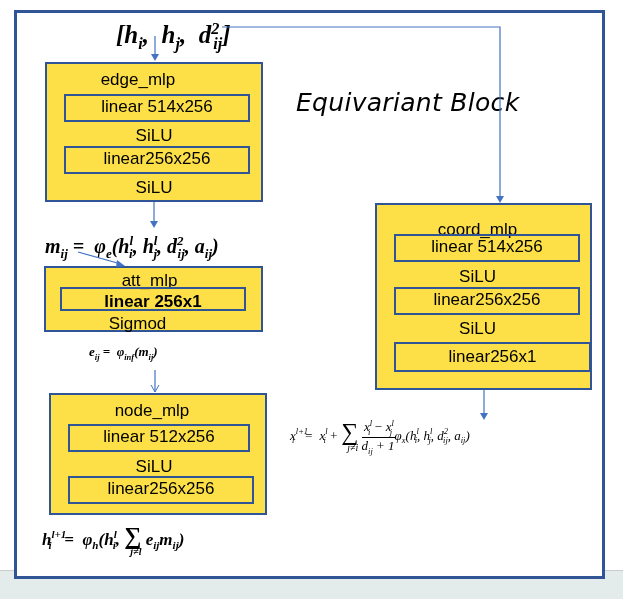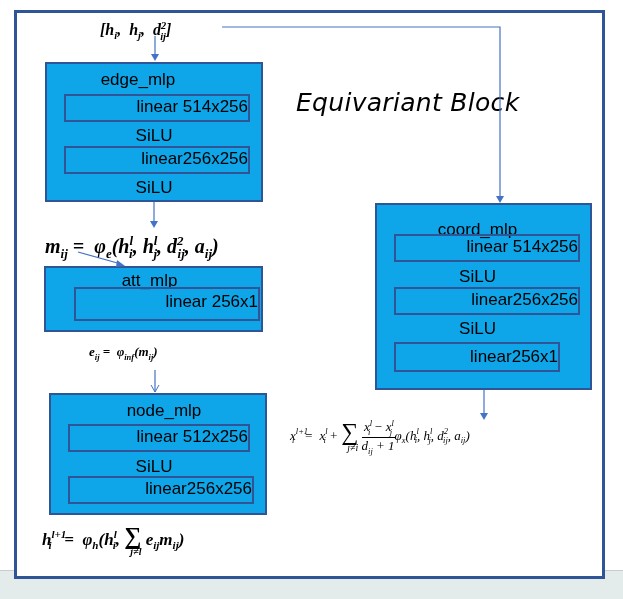--- a/index.html
+++ b/index.html
@@ -1,85 +1,86 @@
 <!DOCTYPE html>
 <html><head>
 <meta charset="utf-8">
 <style>
   html, body { margin:0; padding:0; }
   body { width:623px; height:599px; position:relative; background:#e4eceb; overflow:hidden;
          font-family:"Liberation Sans", sans-serif; color:#000; }
   .page { position:absolute; left:0; top:0; width:623px; height:570px; background:#fff; border-bottom:1px solid #c8cccc; }
   .outer { position:absolute; left:14px; top:10px; width:591px; height:569px; border:3px solid #2f5597; box-sizing:border-box; background:#fff; }
-  .box { position:absolute; border:2px solid #2f5597; box-sizing:border-box; background:#0ea5e9;padding-left:40px; }
-  .inner { position:absolute; border:2px solid #2f5597; box-sizing:border-box; text-align:right; font-size:17px; line-height:22px; }
+  .box { position:absolute; border:2px solid #2f5597; box-sizing:border-box; background:#fde047;padding-left:40px; }
+  .inner { position:absolute; border:2px solid #2f5597; box-sizing:border-box; text-align:center; font-size:17px; line-height:22px; }
   .lbl { position:absolute; text-align:center; font-size:17px; line-height:20px; white-space:nowrap; }
   .math { position:absolute; font-family:"Liberation Serif", serif; font-style:italic; white-space:nowrap; }
   .math b { font-weight:bold; }
   .math sub, .math sup { font-size:65%; }
   .title { position:absolute; left:296px; top:88px; font-size:25px; font-style:italic; font-family:"DejaVu Sans", sans-serif; letter-spacing:0.3px;text-align:right; }
   svg.arrows { position:absolute; left:0; top:0; width:623px; height:599px; pointer-events:none; }
   .frac { display:inline-block; vertical-align:middle; text-align:center; font-size:13px; }
   .frac .num { display:block; border-bottom:1px solid #000; padding:0 2px; }
   .frac .den { display:block; }
   .sum { display:inline-block; vertical-align:middle; text-align:center; font-style:normal; }
   .sum .sig { display:block; font-size:24px; line-height:22px; }
   .sum .under { display:block; font-size:10px; font-style:italic; line-height:10px;text-align:right; }
 </style>
 </head>
 <body>
 
 <div class="page"></div>
 <div class="outer"></div>
 
-<div class="math" style="left:100px;top:20px;font-size:16px;">
+<div class="math" style="left:116px;top:20px;font-size:25px;">
   <b>[<i>h</i><sub><i>i</i></sub>,&nbsp; <i>h</i><sub><i>j</i></sub>,&nbsp; <i>d</i><sup>2</sup><sub style="margin-left:-6px"><i>ij</i></sub>]</b>
 </div>
 
 <div class="title">Equivariant Block</div>
 
 <div class="box" style="left:45px;top:62px;width:218px;height:140px;">
   <div class="lbl" style="left:0;width:100%;top:6px;margin-left:-16px;">edge_mlp</div>
   <div class="inner" style="left:17px;top:30px;width:186px;height:28px;">linear 514x256</div>
   <div class="lbl" style="left:0;width:100%;top:62px;">SiLU</div>
   <div class="inner" style="left:17px;top:82px;width:186px;height:28px;">linear256x256</div>
   <div class="lbl" style="left:0;width:100%;top:114px;">SiLU</div>
 </div>
 
 <div class="math" style="left:45px;top:233px;font-size:20px;">
   <b><i>m</i><sub><i>ij</i></sub> = &nbsp;<i>φ</i><sub><i>e</i></sub>(<i>h</i><sup><i>l</i></sup><sub style="margin-left:-4px"><i>i</i></sub>, <i>h</i><sup><i>l</i></sup><sub style="margin-left:-4px"><i>j</i></sub>, <i>d</i><sup>2</sup><sub style="margin-left:-6px"><i>ij</i></sub>, <i>a</i><sub><i>ij</i></sub>)</b>
 </div>
 
 <div class="box" style="left:44px;top:266px;width:219px;height:66px;">
   <div class="lbl" style="left:0;width:100%;top:3px;margin-left:-4px;">att_mlp</div>
-  <div class="inner" style="left:28px;top:19px;width:186px;height:34px;line-height:26px;">linear 256x1</div>
+  <div class="inner" style="left:14px;top:19px;width:186px;height:24px;line-height:26px;font-weight:bold;">linear 256x1</div>
+  <div class="lbl" style="left:0;width:100%;top:46px;margin-left:-16px;">Sigmod</div>
 </div>
 
 <div class="math" style="left:89px;top:344px;font-size:13px;">
   <b><i>e</i><sub><i>ij</i></sub> = &nbsp;<i>φ</i><sub><i>inf</i></sub>(<i>m</i><sub><i>ij</i></sub>)</b>
 </div>
 
 <div class="box" style="left:49px;top:393px;width:218px;height:122px;">
-  <div class="lbl" style="left:12px;width:100%;top:6px;margin-left:-6px;">node_mlp</div>
+  <div class="lbl" style="left:0;width:100%;top:6px;margin-left:-6px;">node_mlp</div>
   <div class="inner" style="left:17px;top:29px;width:182px;height:28px;">linear 512x256</div>
   <div class="lbl" style="left:0;width:100%;top:62px;margin-left:-4px;">SiLU</div>
   <div class="inner" style="left:17px;top:81px;width:186px;height:28px;">linear256x256</div>
 </div>
 
 <div class="math" style="left:42px;top:525px;font-size:17px;">
   <b><i>h</i><sup><i>l</i>+1</sup><sub style="margin-left:-18px"><i>i</i></sub>&nbsp;&nbsp; = &nbsp;<i>φ</i><sub><i>h</i></sub>(<i>h</i><sup><i>l</i></sup><sub style="margin-left:-4px"><i>i</i></sub>, <span class="sum"><span class="sig">∑</span><span class="under">j≠l</span></span> <i>e</i><sub><i>ij</i></sub><i>m</i><sub><i>ij</i></sub>)</b>
 </div>
 
 <div class="box" style="left:375px;top:203px;width:217px;height:187px;">
   <div class="lbl" style="left:0;width:100%;top:15px;margin-left:-6px;">coord_mlp</div>
   <div class="inner" style="left:17px;top:29px;width:186px;height:28px;">linear 514x256</div>
   <div class="lbl" style="left:0;width:100%;top:62px;margin-left:-6px;">SiLU</div>
   <div class="inner" style="left:17px;top:82px;width:186px;height:28px;">linear256x256</div>
   <div class="lbl" style="left:0;width:100%;top:114px;margin-left:-6px;">SiLU</div>
-  <div class="inner" style="left:17px;top:137px;width:166px;height:30px;line-height:26px;">linear256x1</div>
+  <div class="inner" style="left:17px;top:137px;width:197px;height:30px;line-height:26px;">linear256x1</div>
 </div>
 
 <div class="math" style="left:290px;top:418px;font-size:13px;">
   <i>x</i><sup><i>l</i>+1</sup><sub style="margin-left:-16px"><i>i</i></sub>&nbsp;&nbsp; = &nbsp;<i>x</i><sup><i>l</i></sup><sub style="margin-left:-4px"><i>i</i></sub> + <span class="sum"><span class="sig">∑</span><span class="under">j≠i</span></span> <span class="frac"><span class="num"><i>x</i><sup><i>l</i></sup><sub style="margin-left:-4px"><i>i</i></sub> − <i>x</i><sup><i>l</i></sup><sub style="margin-left:-4px"><i>j</i></sub></span><span class="den"><i>d</i><sub><i>ij</i></sub> + 1</span></span><i>φ</i><sub><i>x</i></sub>(<i>h</i><sup><i>l</i></sup><sub style="margin-left:-4px"><i>i</i></sub>, <i>h</i><sup><i>l</i></sup><sub style="margin-left:-4px"><i>j</i></sub>, <i>d</i><sup>2</sup><sub style="margin-left:-5px"><i>ij</i></sub>, <i>a</i><sub><i>ij</i></sub>)
 </div>
 
 <svg class="arrows" viewBox="0 0 623 599">
   <defs>
     <marker id="ah" markerWidth="8" markerHeight="8" refX="4" refY="6" orient="auto" markerUnits="userSpaceOnUse">
       <path d="M0,0 L8,0 L4,7 Z" fill="#4472c4" transform="rotate(-90 4 4) translate(0,0)"></path>

